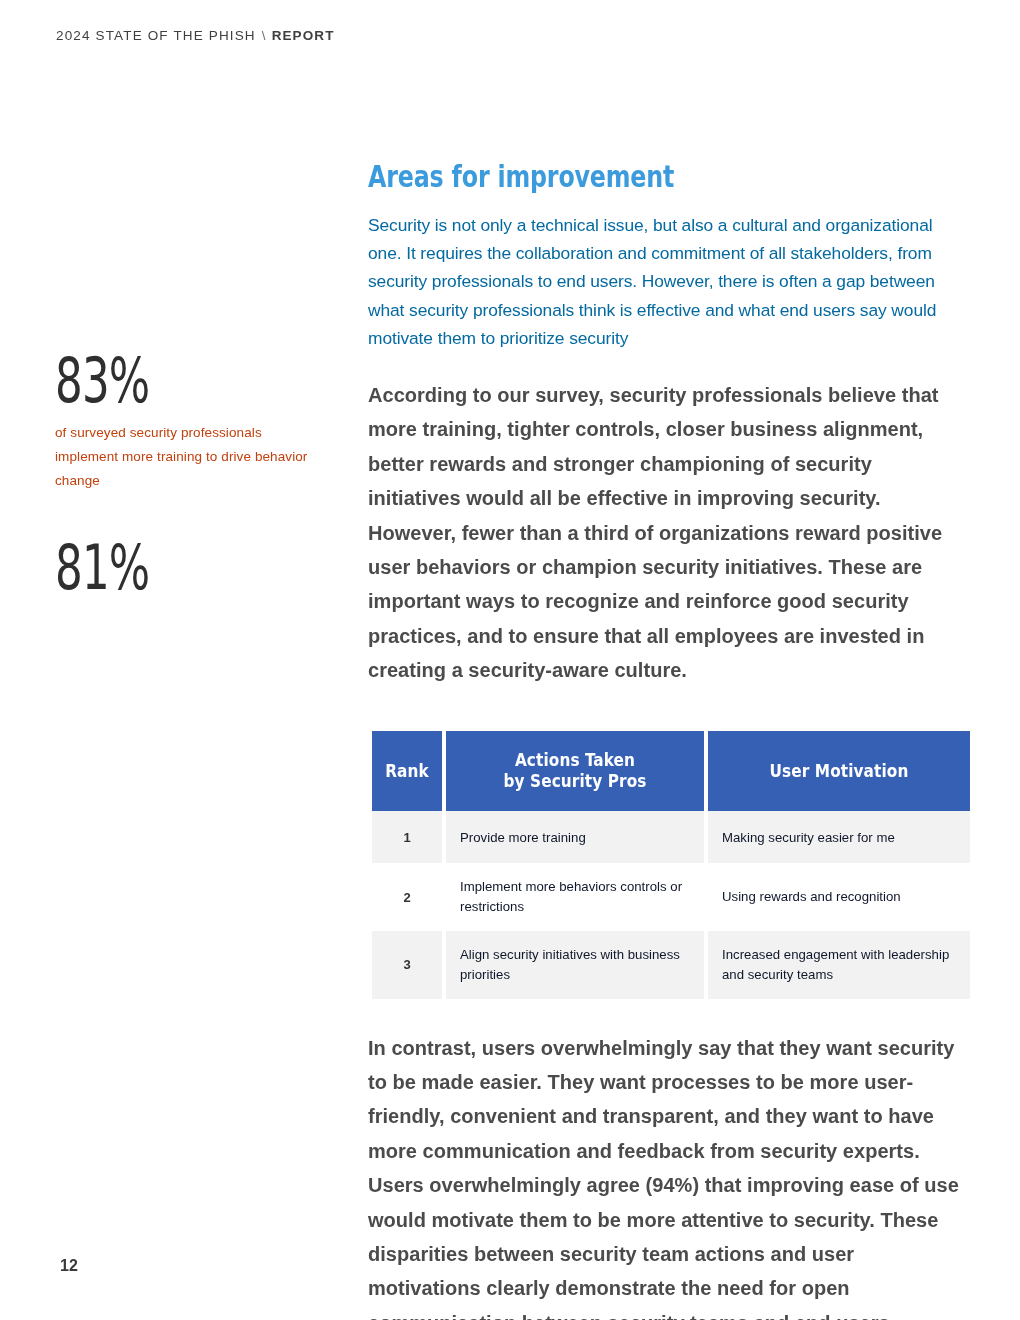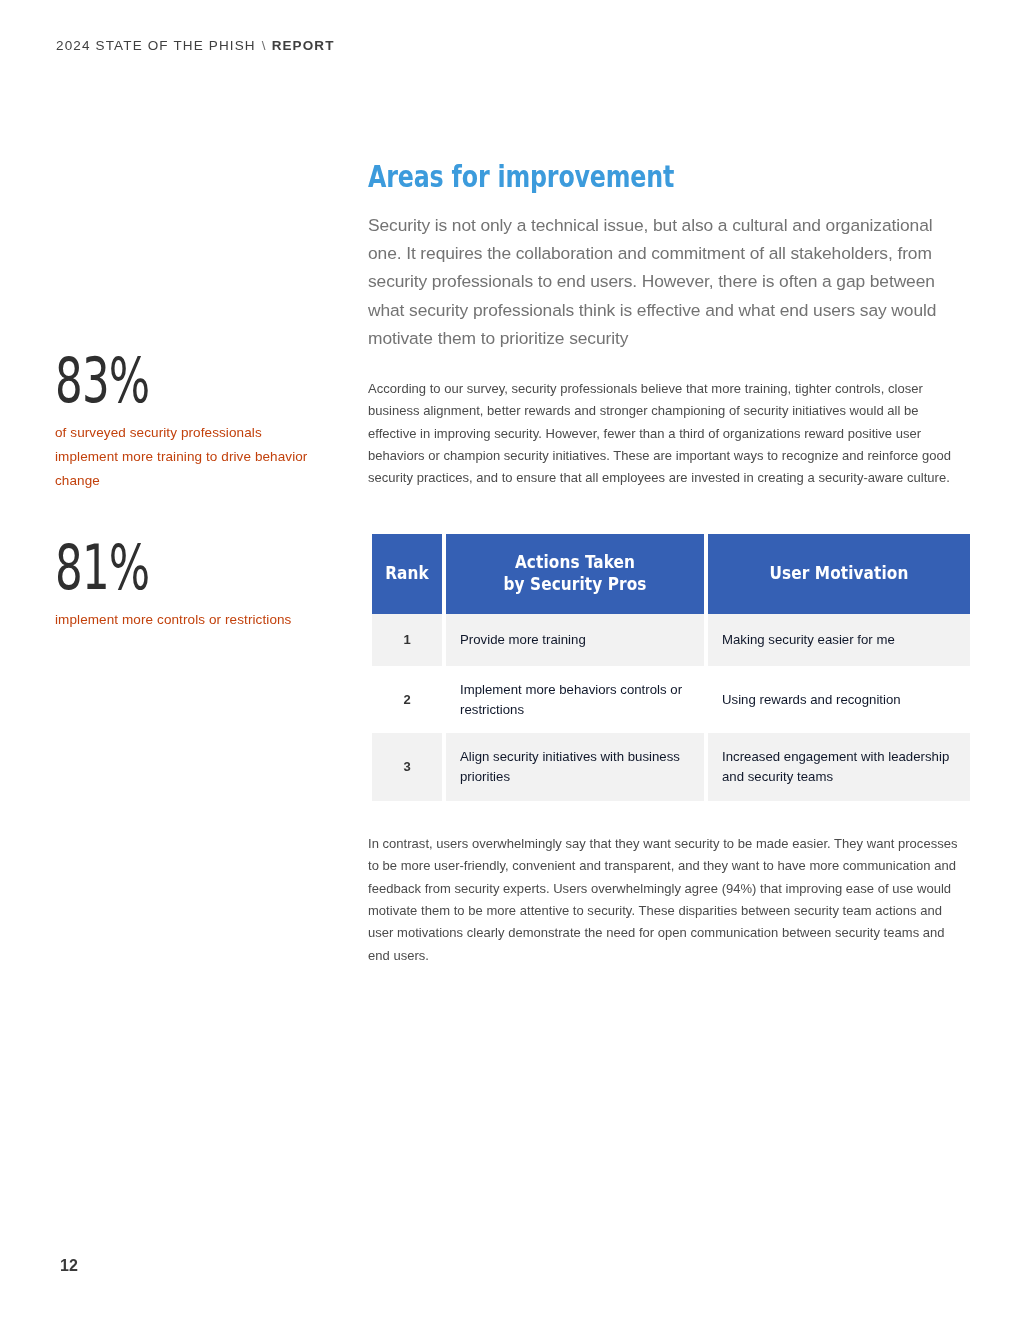--- a/index.html
+++ b/index.html
@@ -13,21 +13,21 @@
     position: relative;
     font-family: "Liberation Sans", sans-serif;
     color: #3c3c3c;
     overflow: hidden;
   }
 
   
   .running-header {
     position: absolute;
     left: 56px;
-    top: 38px;
+    top: 28px;
     font-size: 13.5px;
     letter-spacing: 1.15px;
     color: #3f3f3f;
     white-space: nowrap;
   }
   .running-header .rh-title { font-weight: 400; }
   .running-header .rh-sep {
     color: #6c6c6c;
     margin: 0 5px 0 6px;
     font-weight: 400;
@@ -74,30 +74,31 @@
     color: #3c9bdc;
     letter-spacing: -0.2px;
     transform: scaleX(0.88);
     transform-origin: left center;
     margin: 0 0 18px 0;
     line-height: 1.1;
   }
   .lead-paragraph {
     font-size: 17.4px;
     line-height: 1.62;
-    color: #737373;
+    color: #0369a1;
     margin: 0 0 26px 0;
     letter-spacing: -0.1px;
   }
   .body-paragraph {
-    font-size: 13px;
+    font-size: 20px;
     line-height: 1.72;
     color: #4b4b4b;
     margin: 0;
     letter-spacing: 0.03px;
+    font-weight: bold;
   }
 
   
   .rank-table {
     margin-top: 44px;
     width: 596px;
     border-collapse: separate;
     border-spacing: 4px 0;
     table-layout: fixed;
   }
@@ -161,21 +162,20 @@
 
 <div class="stats-col">
 
   <div class="stat-block">
     <div class="stat-value">83%</div>
     <div class="stat-caption">of surveyed security professionals implement more training to drive behavior change</div>
   </div>
 
   <div class="stat-block">
     <div class="stat-value">81%</div>
-    <div class="stat-caption">implement more controls or restrictions</div>
   </div>
 
 </div>
 
 <div class="content-col">
 
   <h1 class="section-heading">Areas for improvement</h1>
 
   <p class="lead-paragraph">Security is not only a technical issue, but also a cultural and organizational one. It requires the collaboration and commitment of all stakeholders, from security professionals to end users. However, there is often a gap between what security professionals think is effective and what end users say would motivate them to prioritize security</p>
 

